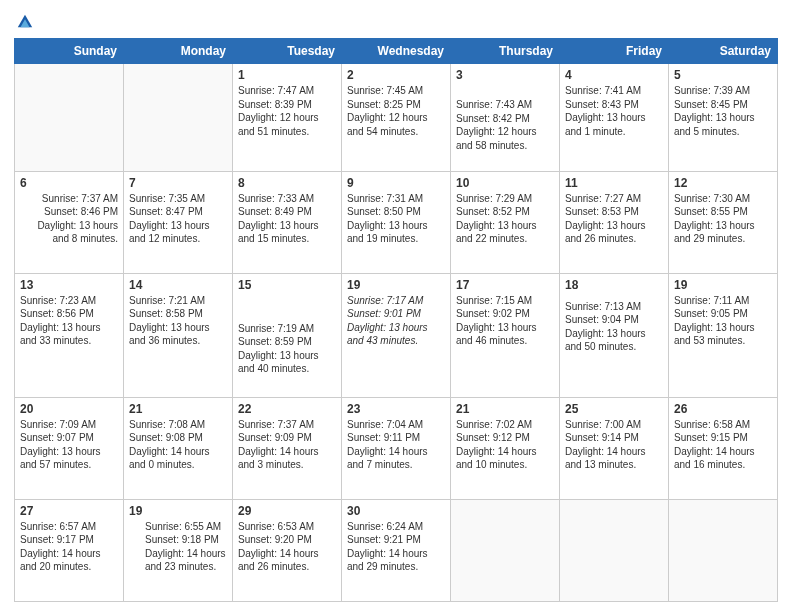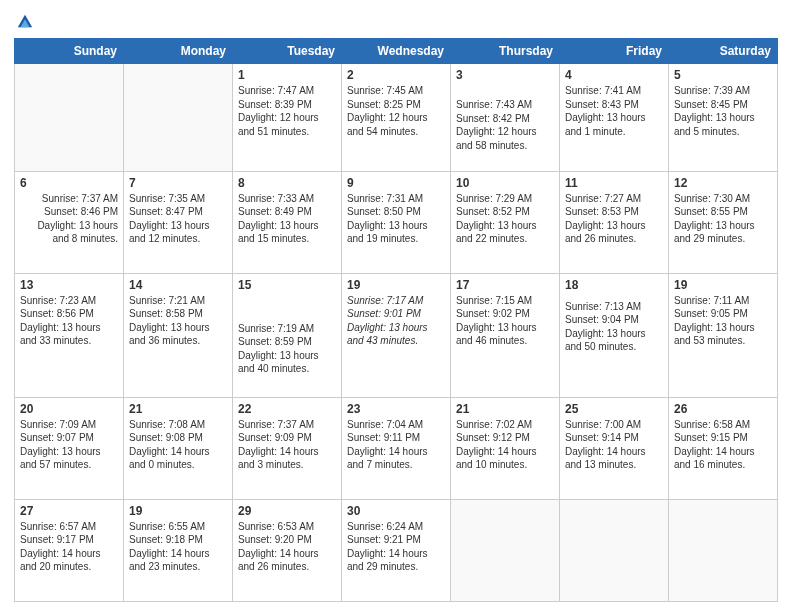--- a/index.html
+++ b/index.html
@@ -300,21 +300,21 @@
         </tr>
         <tr>
           <td>
             <div class="cell-day">27</div>
             <div class="cell-info" style="white-space: pre-line;">Sunrise: 6:57 AM
 Sunset: 9:17 PM
 Daylight: 14 hours and 20 minutes.</div>
           </td>
           <td>
             <div class="cell-day">19</div>
-            <div class="cell-info" style="white-space: pre-line;">Sunrise: 6:55 AM
+            <div class="cell-info" style="white-space: pre-line; margin-left: 16px;">Sunrise: 6:55 AM
 Sunset: 9:18 PM
 Daylight: 14 hours and 23 minutes.</div>
           </td>
           <td>
             <div class="cell-day">29</div>
             <div class="cell-info" style="white-space: pre-line;">Sunrise: 6:53 AM
 Sunset: 9:20 PM
 Daylight: 14 hours and 26 minutes.</div>
           </td>
           <td>

